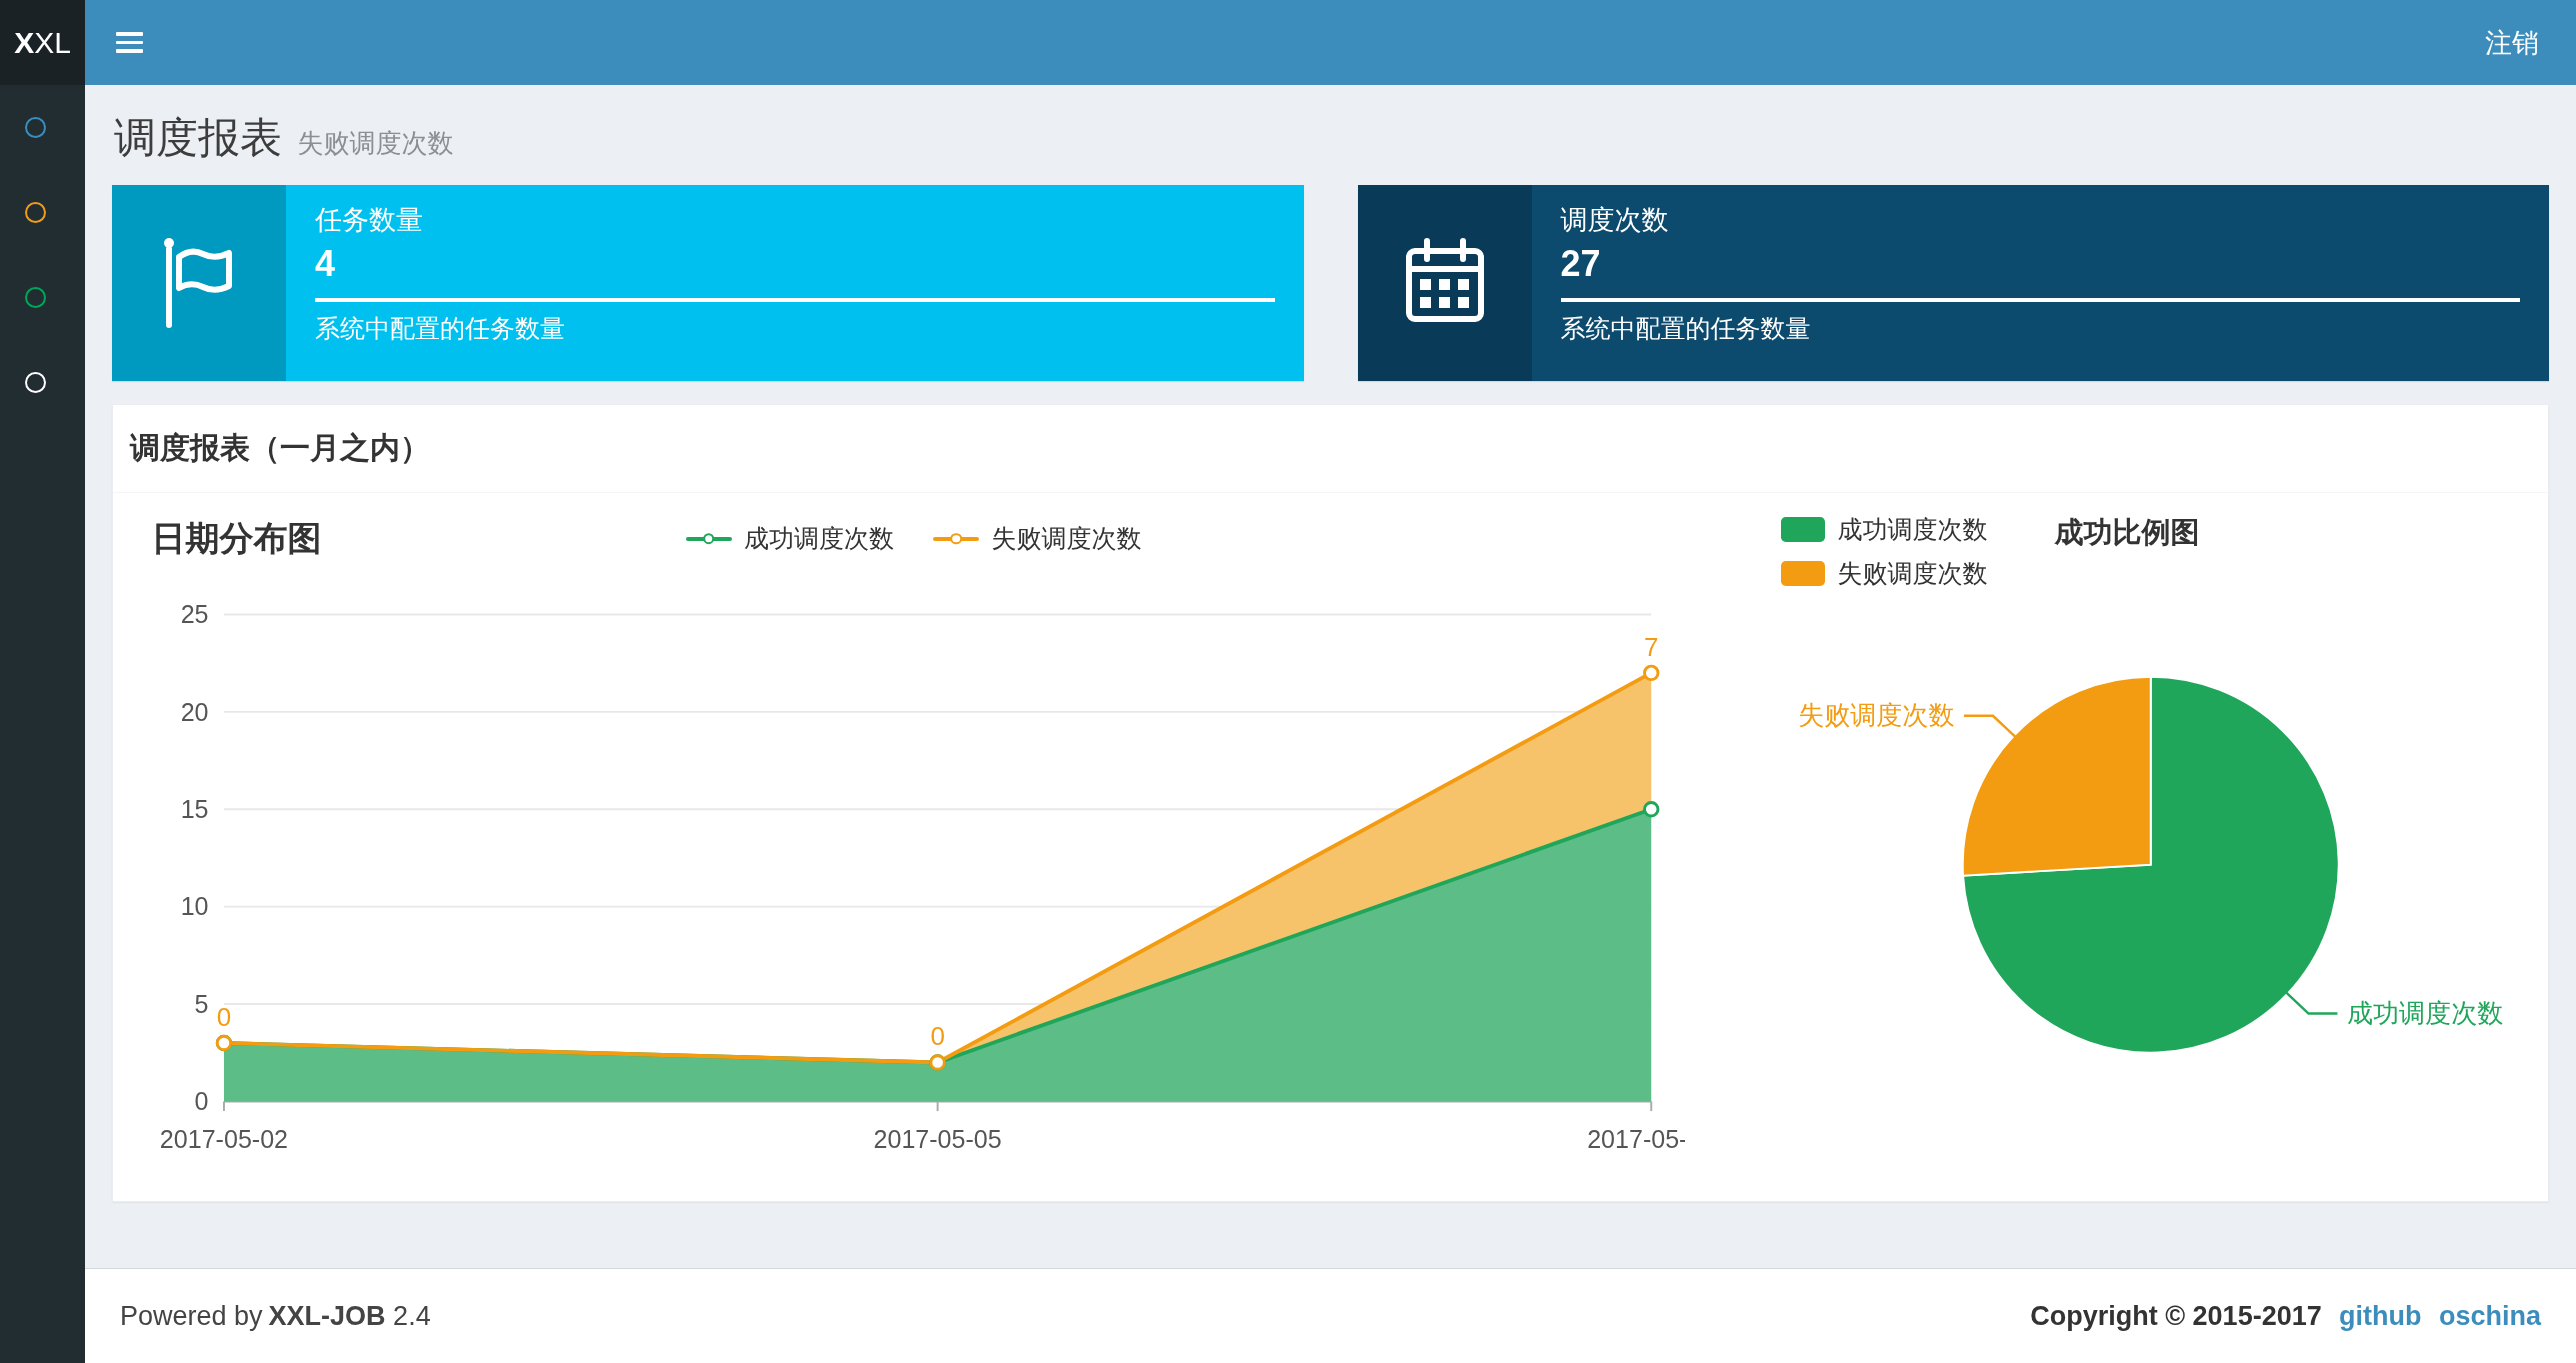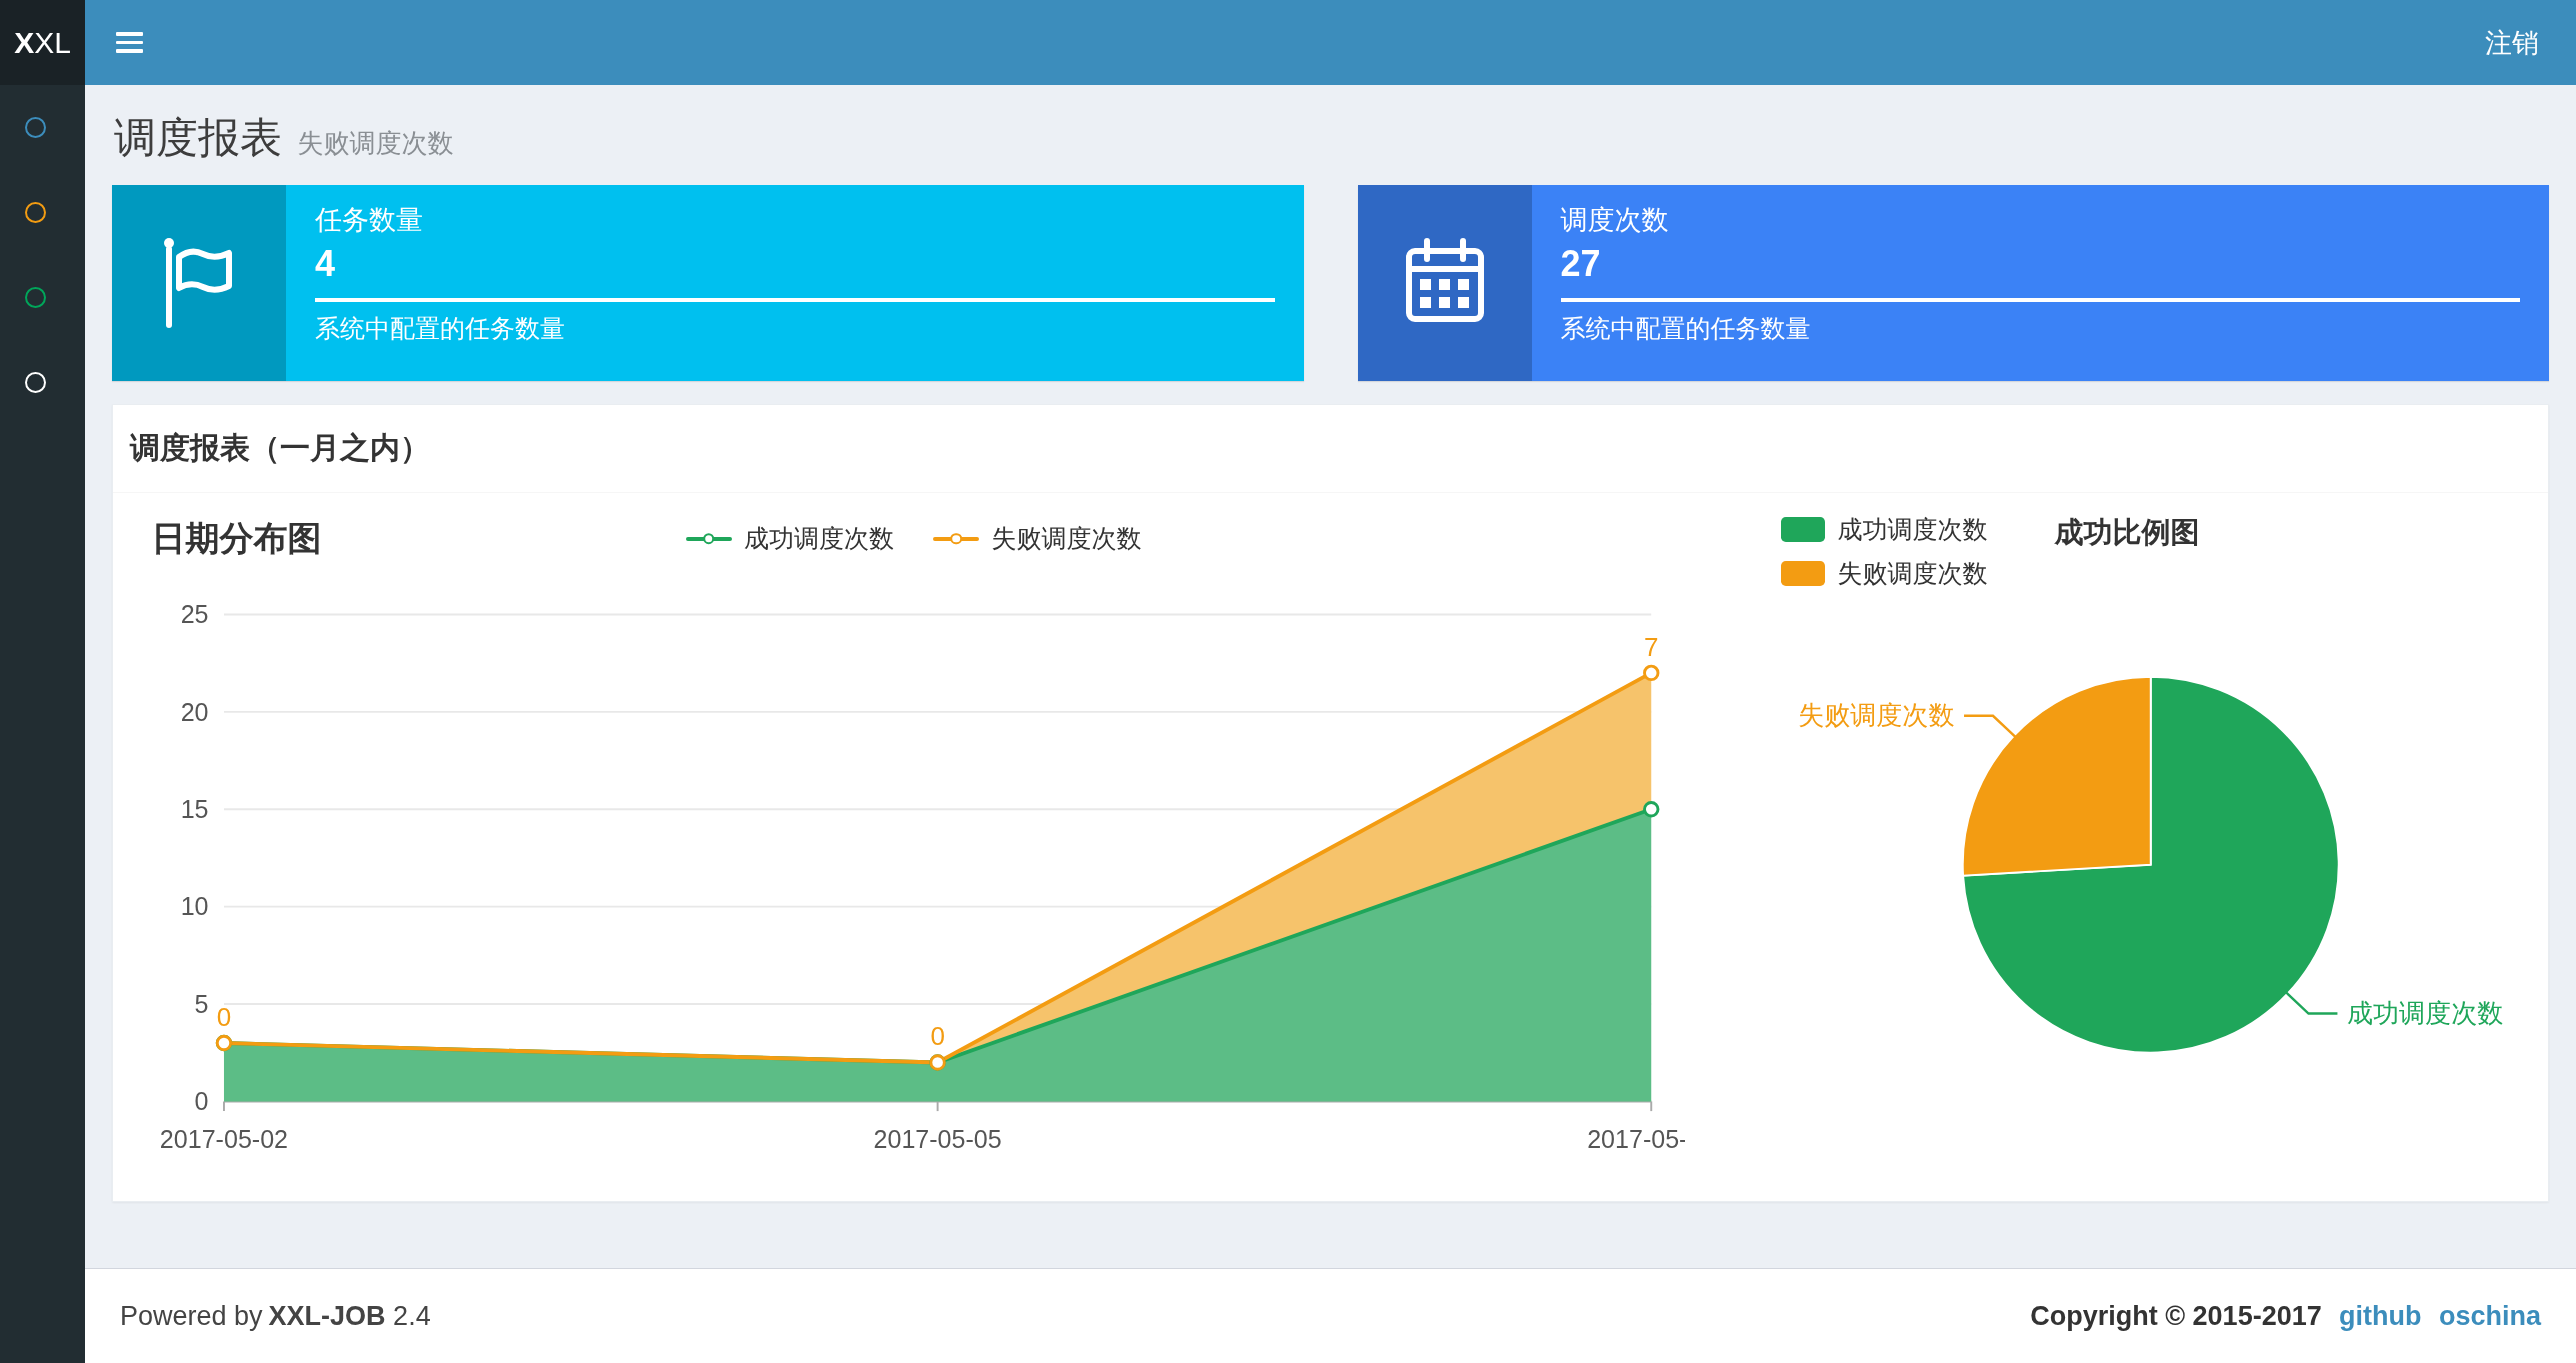--- a/index.html
+++ b/index.html
@@ -127,21 +127,21 @@
       <div class="info-box-content">
         <div class="ib-label">任务数量</div>
         <div class="ib-value">4</div>
         <div class="ib-progress">
             <i></i>
           </div>
         <div class="ib-desc">系统中配置的任务数量</div>
       </div>
     </div>
 
-    <div class="info-box" style="background: #3b82f6;">
+    <div class="info-box" style="background: #0c4a6e;">
       <div class="info-box-icon">
         <svg viewBox="0 0 100 100" fill="none" stroke="#fff" stroke-width="6" stroke-linecap="round">
           <rect x="14" y="18" width="72" height="68" rx="6"></rect>
           <line x1="32" y1="8" x2="32" y2="26"></line>
           <line x1="68" y1="8" x2="68" y2="26"></line>
           <line x1="14" y1="36" x2="86" y2="36"></line>
           <g fill="#fff" stroke="none">
             <rect x="25" y="46" width="11" height="11"></rect>
               <rect x="44" y="46" width="11" height="11"></rect>
               <rect x="63" y="46" width="11" height="11"></rect>

